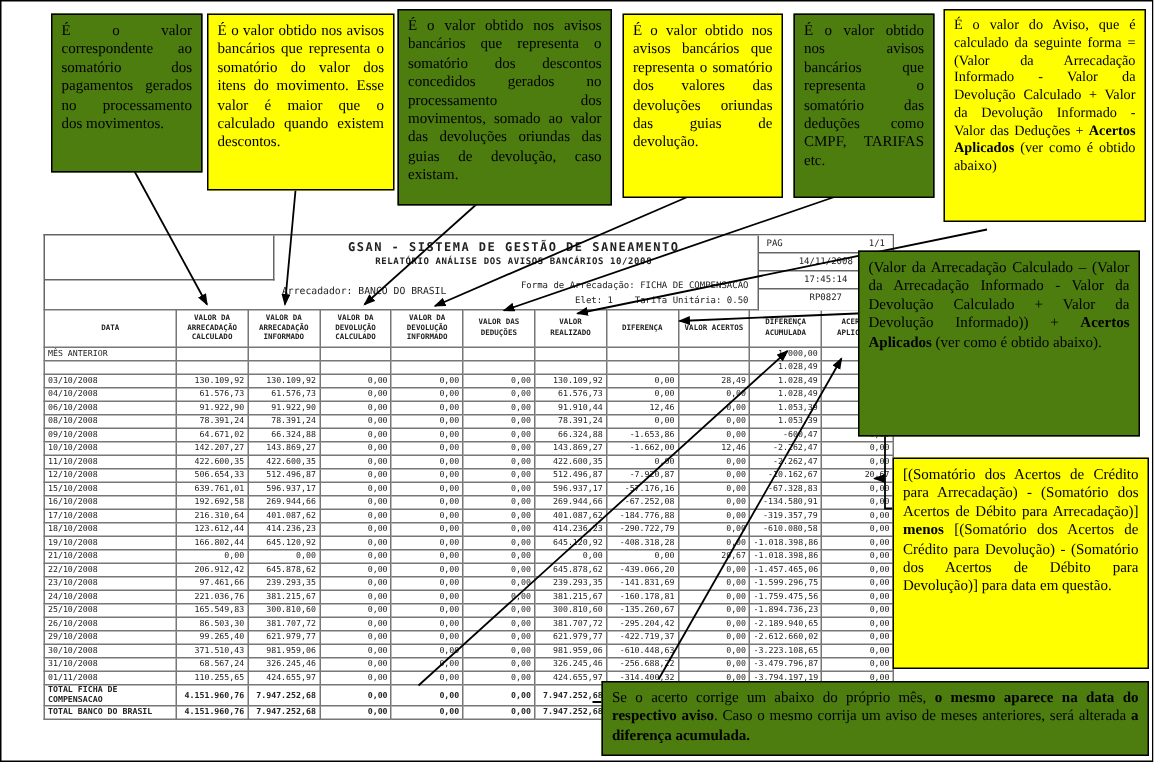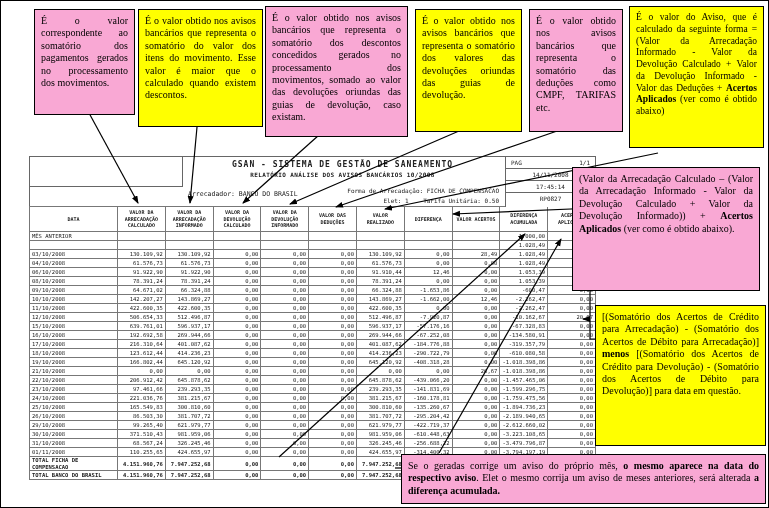--- a/index.html
+++ b/index.html
@@ -1,21 +1,21 @@
 <!DOCTYPE html>
 <html><head>
 <meta charset="utf-8">
 <style>
   html,body{margin:0;padding:0;background:#fff;}
   .canvas{position:relative;width:769px;height:508px;background:#fff;border:1px solid #000;
           box-sizing:border-box;overflow:hidden;font-family:"Liberation Serif",serif;color:#000;}
   
   .callout{position:absolute;border:1px solid #000;padding:5px 6px;font-size:10px;line-height:1.24;
            text-align:justify;z-index:10;box-sizing:border-box;}
-  .peach{background:#f9a8d4;}
+  .peach{background:#4d7c0f;}
   .yellow{background:#FFFF00;}
   .b1{left:33px;top:8px;width:101px;height:106px;}
   .b2{left:137px;top:8px;width:125px;height:118px;}
   .b3{left:264px;top:5px;width:143px;height:131px;}
   .b4{left:414px;top:8px;width:107px;height:123px;}
   .b5{left:528px;top:8px;width:94px;height:123px;}
   .b6{left:628px;top:5px;width:135px;height:142px;font-size:9.5px;}
   .b7{left:571px;top:166px;width:188px;height:124px;}
   .b8{left:594px;top:304px;width:171px;height:141px;}
   .b9{left:25px;top:457px;width:369px;height:44px;}
@@ -480,15 +480,15 @@
   </svg>
 
   <div class="callout peach b1">É o valor correspondente ao somatório dos pagamentos gerados no processamento dos movimentos.</div>
   <div class="callout yellow b2">É o valor obtido nos avisos bancários que representa o somatório do valor dos itens do movimento. Esse valor é maior que o calculado quando existem descontos.</div>
   <div class="callout peach b3">É o valor obtido nos avisos bancários que representa o somatório dos descontos concedidos gerados no processamento dos movimentos, somado ao valor das devoluções oriundas das guias de devolução, caso existam.</div>
   <div class="callout yellow b4">É o valor obtido nos avisos bancários que representa o somatório dos valores das devoluções oriundas das guias de devolução.</div>
   <div class="callout peach b5">É o valor obtido nos avisos bancários que representa o somatório das deduções como CMPF, TARIFAS etc.</div>
   <div class="callout yellow b6"><span>É o valor do Aviso, que é calculado da seguinte forma = (Valor da Arrecadação Informado - Valor da Devolução Calculado + Valor da Devolução Informado - Valor das Deduções + </span><b>Acertos Aplicados</b><span> (ver como é obtido abaixo)</span></div>
   <div class="callout peach b7"><span>(Valor da Arrecadação Calculado – (Valor da Arrecadação Informado - Valor da Devolução Calculado + Valor da Devolução Informado)) + </span><b>Acertos Aplicados</b><span> (ver como é obtido abaixo).</span></div>
   <div class="callout yellow b8"><span>[(Somatório dos Acertos de Crédito para Arrecadação) - (Somatório dos Acertos de Débito para Arrecadação)] </span><b>menos</b><span> [(Somatório dos Acertos de Crédito para Devolução) - (Somatório dos Acertos de Débito para Devolução)] para data em questão.</span></div>
-  <div class="callout peach b10"><span>Se o geradas corrige um aviso do próprio mês, </span><b>o mesmo aparece na data do respectivo aviso</b><span>. Elet o mesmo corrija um aviso de meses anteriores, será alterada </span><b>a diferença acumulada.</b></div>
+  <div class="callout peach b10"><span>Se o acerto corrige um abaixo do próprio mês, </span><b>o mesmo aparece na data do respectivo aviso</b><span>. Caso o mesmo corrija um aviso de meses anteriores, será alterada </span><b>a diferença acumulada.</b></div>
 
 </div>
 
 </body></html>

